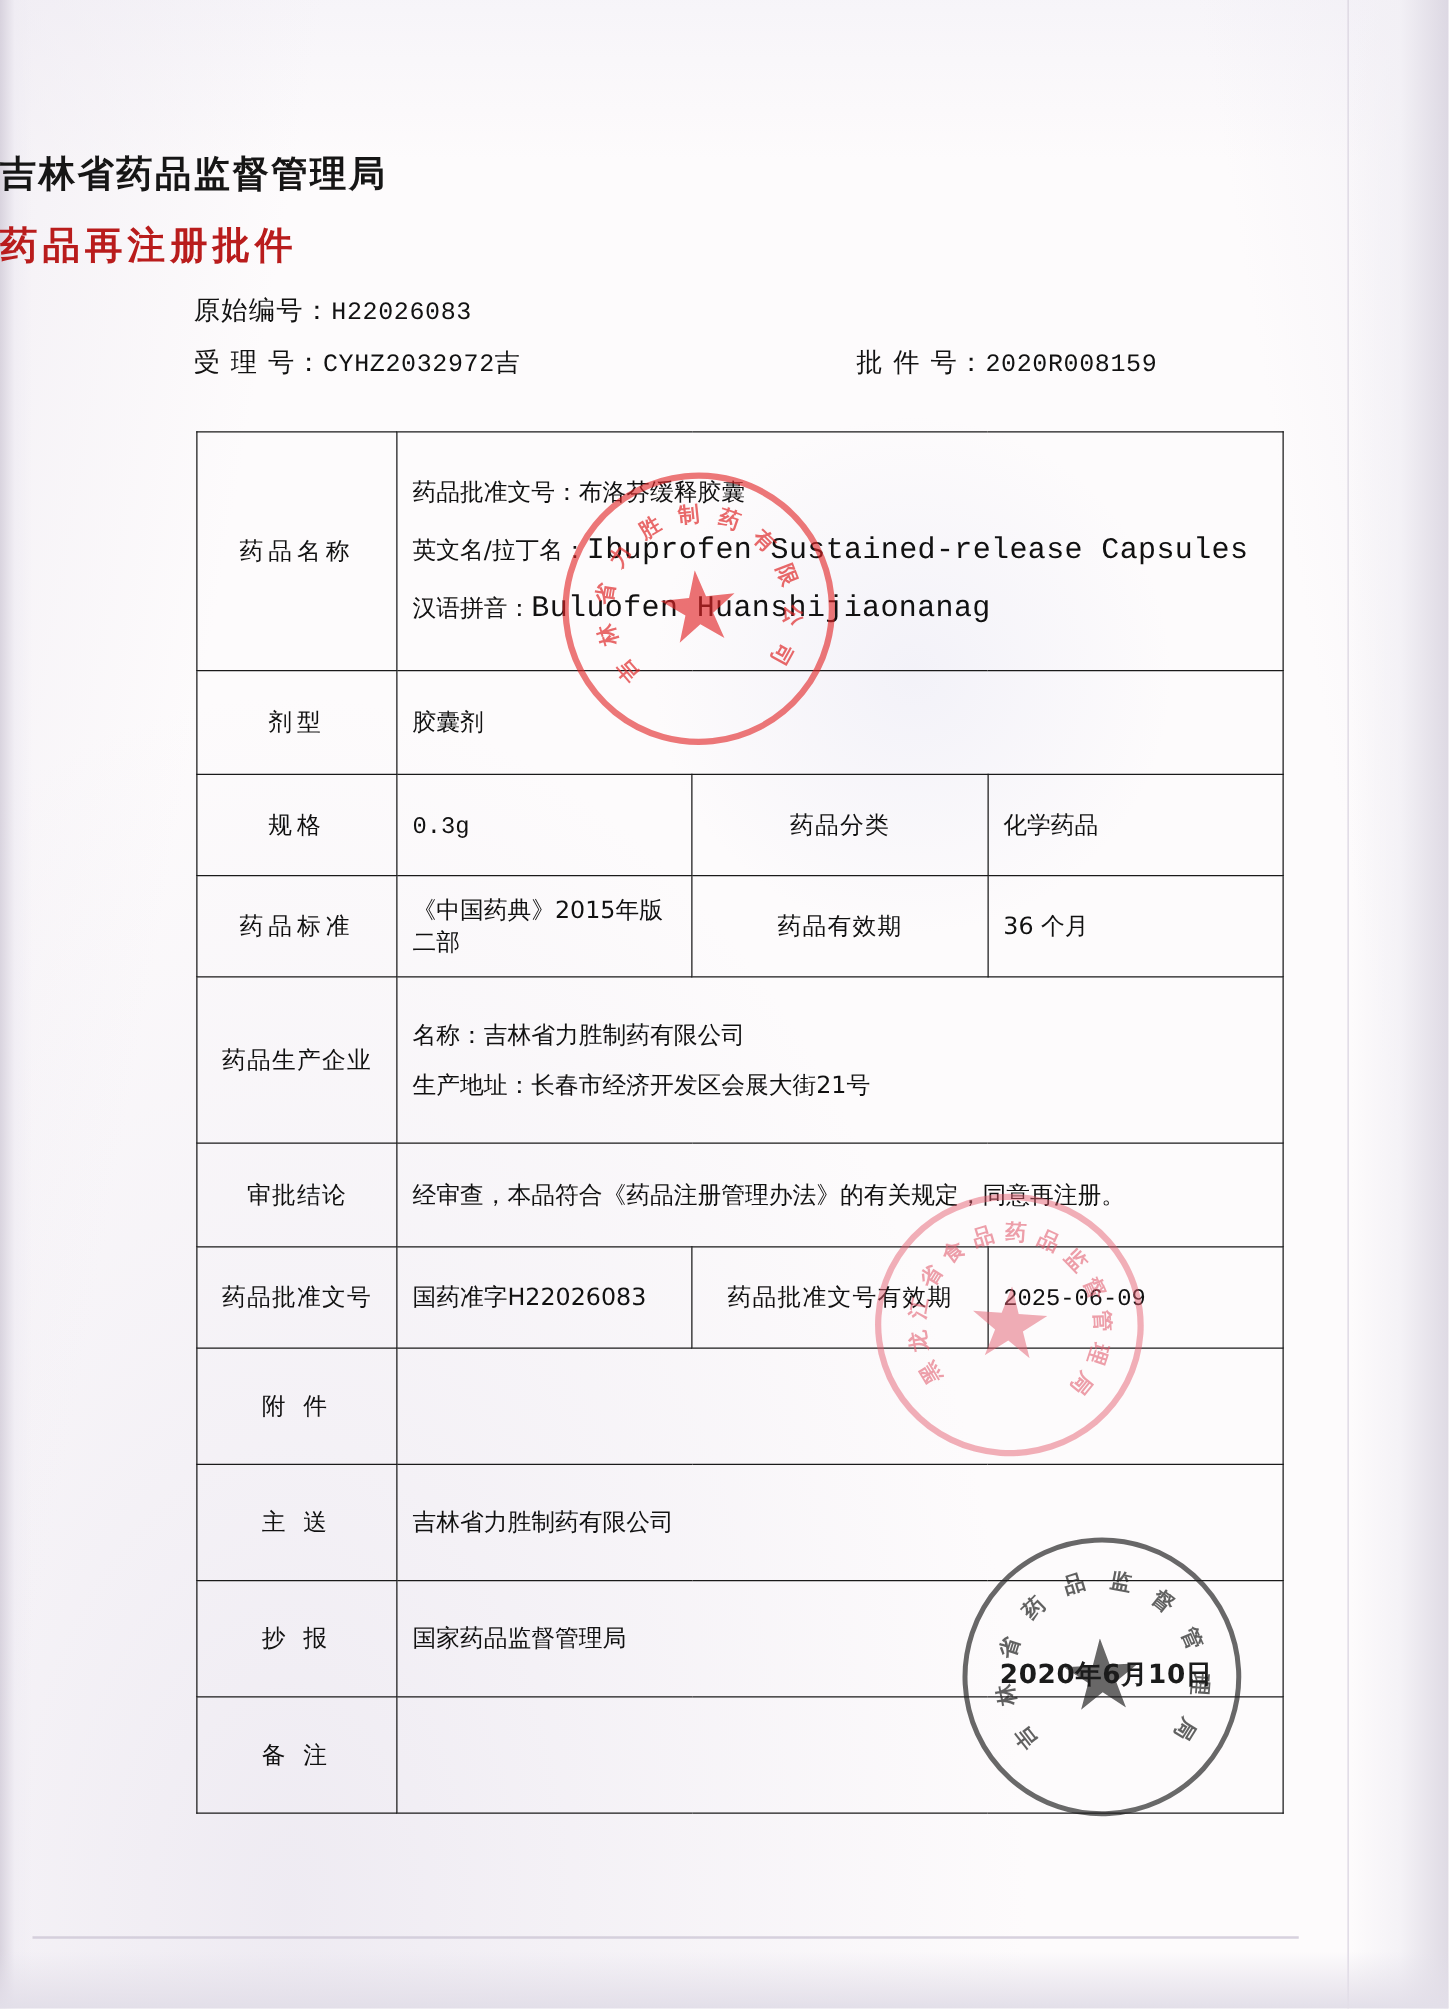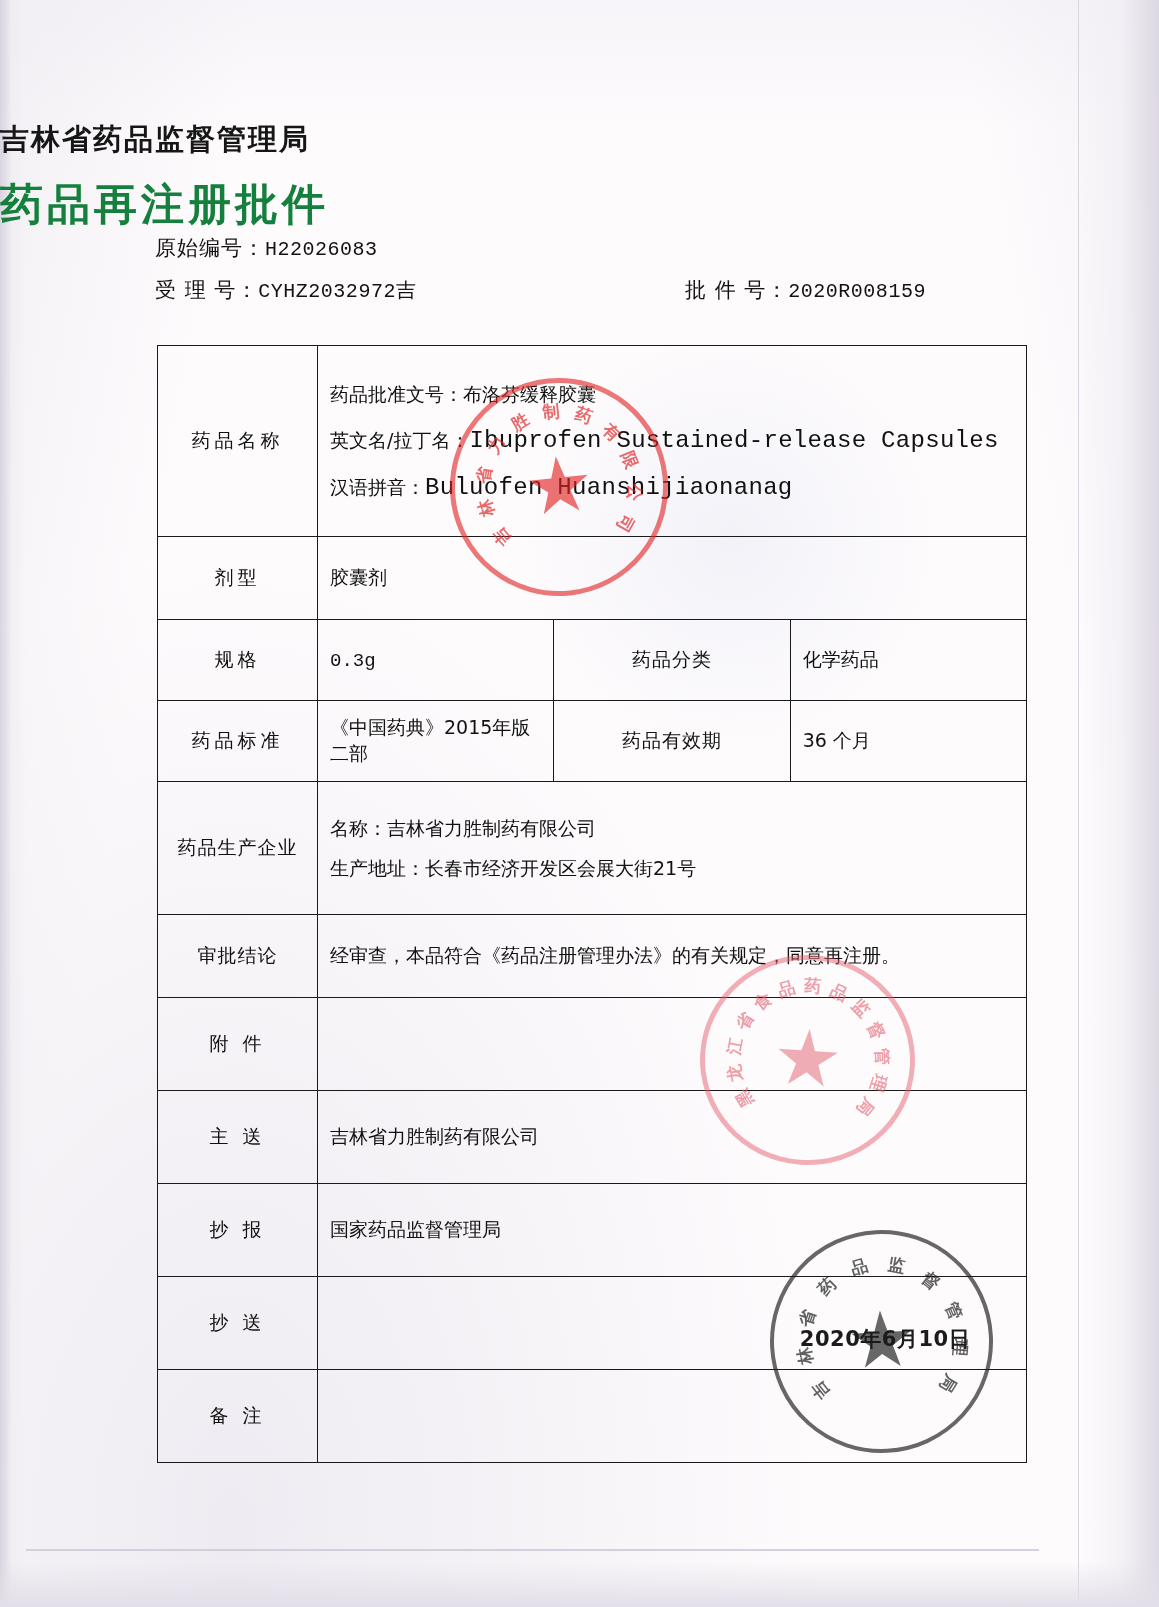--- a/index.html
+++ b/index.html
@@ -78,24 +78,24 @@
   .org-name {
     font-family: "DejaVu Sans", sans-serif;
     font-size: 29px;
     letter-spacing: 2px;
     color: #161616;
     font-weight: 600;
   }
   .doc-title {
     margin-top: 16px;
     font-family: "DejaVu Sans", sans-serif;
-    font-size: 43px;
+    font-size: 30px;
     font-weight: 700;
     letter-spacing: 4px;
-    color: #15803d;
+    color: #b91c1c;
   }
 
   .meta {
     position: absolute;
     left: 155px;
     top: 227px;
     width: 880px;
     font-family: "DejaVu Sans", sans-serif;
     font-size: 21px;
     color: #121212;
@@ -327,34 +327,36 @@
         <div class="name-line" style="line-height:40px">
           <span>生产地址：</span><span>长春市经济开发区会展大街21号</span>
         </div>
       </td>
     </tr>
     <tr>
       <td class="label tight row-h-2">审批结论</td>
       <td colspan="3" class="cellpad">经审查，本品符合《药品注册管理办法》的有关规定，同意再注册。</td>
     </tr>
     <tr>
+      <td class="label tight row-h-1">药品批准文号</td>
+      <td class="cellpad">国药准字H22026083</td>
+      <td class="mid-label">药品批准文号有效期</td>
+      <td class="cellpad"><span class="val-mono">2025-06-09</span></td>
+    </tr>
+    <tr>
       <td class="label row-empty">附 件</td>
       <td colspan="3" class="cellpad"></td>
     </tr>
     <tr>
       <td class="label row-empty">主 送</td>
       <td colspan="3" class="cellpad">吉林省力胜制药有限公司</td>
     </tr>
     <tr>
       <td class="label row-empty">抄 报</td>
       <td colspan="3" class="cellpad">国家药品监督管理局</td>
-    </tr>
-    <tr>
-      <td class="label row-empty">抄 送</td>
-      <td colspan="3" class="cellpad"></td>
     </tr>
     <tr>
       <td class="label row-empty">备 注</td>
       <td colspan="3" class="cellpad"></td>
     </tr>
   </tbody>
     </table>
 
   <div class="stamp stamp-round stamp-red-1">
     <div class="stamp-ring-text ring-red">

